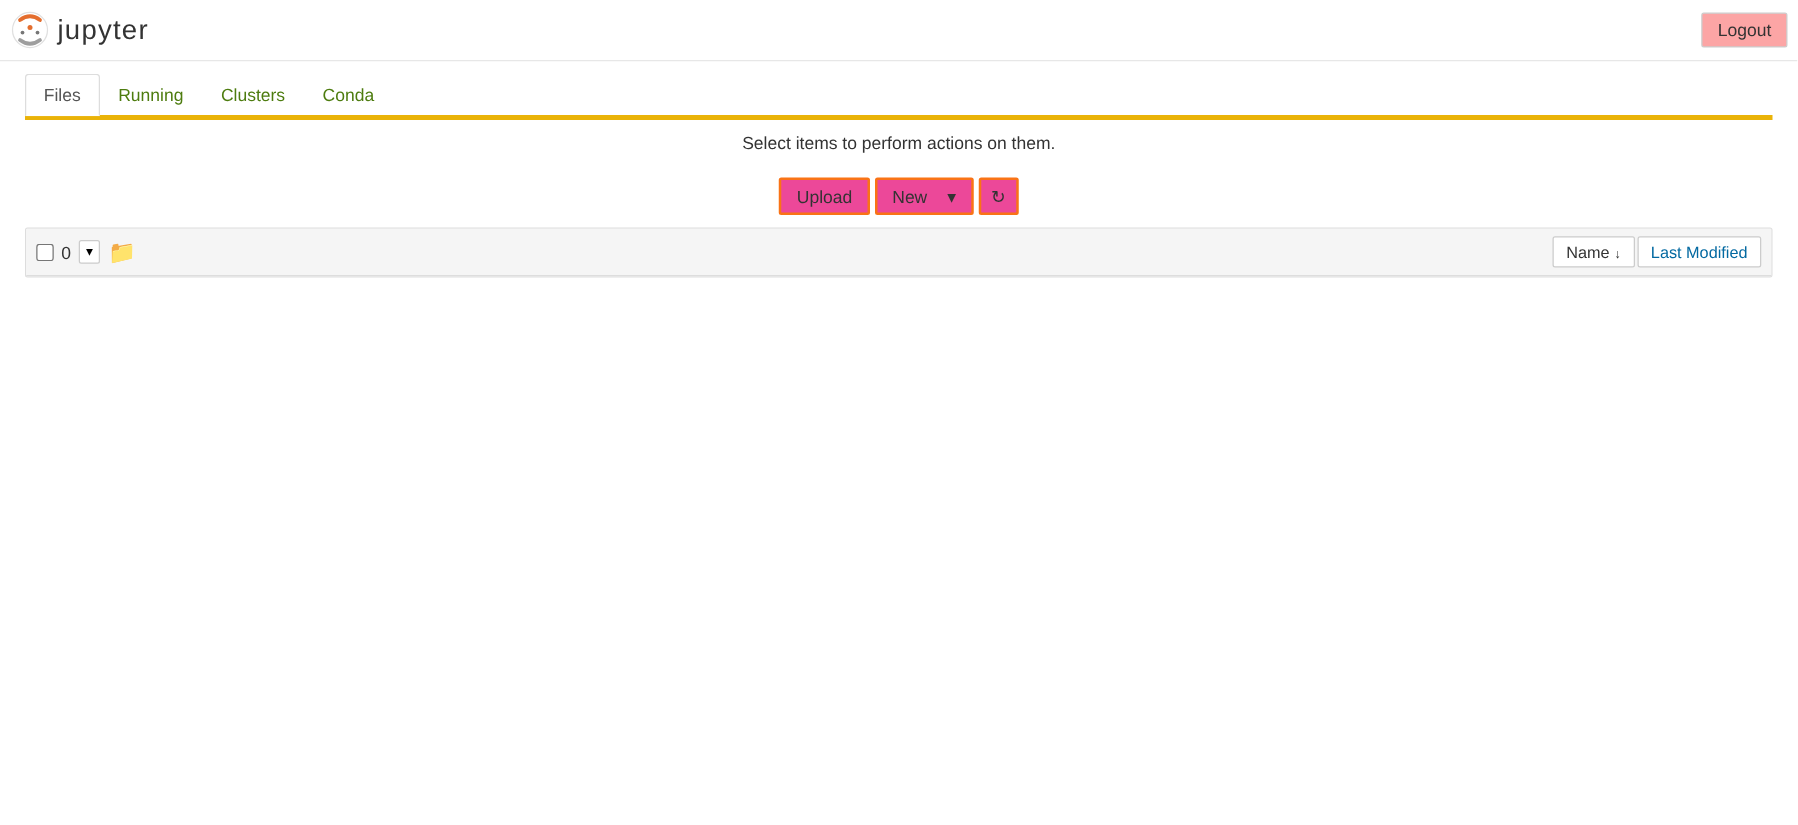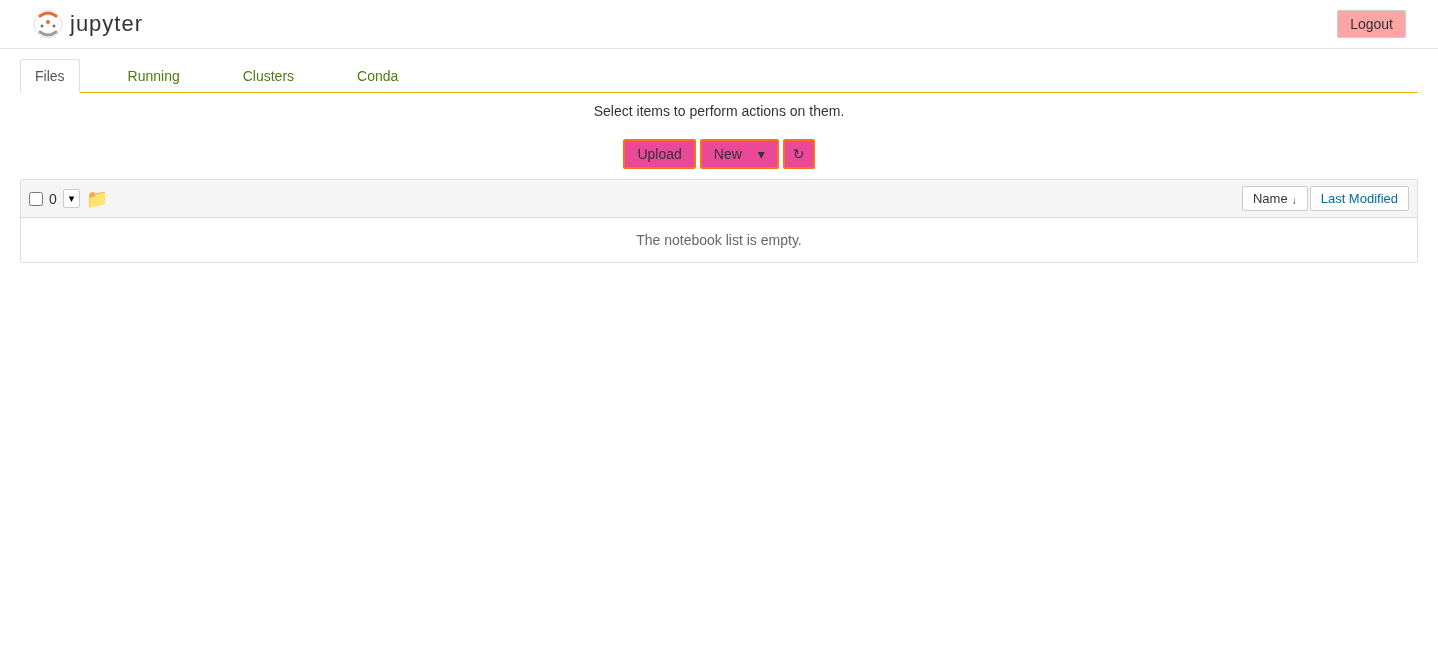--- a/index.html
+++ b/index.html
@@ -13,21 +13,21 @@
       font-size: 14px;
       color: #333;
       background: #fff;
     }
 
     
     .header {
       display: flex;
       align-items: center;
       justify-content: space-between;
-      padding: 8px 32px;
+      padding: 8px 8px;
       border-bottom: 1px solid #e7e7e7;
       background: #fff;
     }
 
     .logo-area {
       display: flex;
       align-items: center;
       gap: 6px;
     }
 
@@ -54,23 +54,22 @@
     }
 
     
     .main-content {
       padding: 10px 20px;
     }
 
     
     .tabs {
       display: flex;
-      border-bottom: 1px solid #eab308;
+      border-bottom: 4px solid #eab308;
       margin-bottom: 10px;
-      gap: 33px;
     }
 
     .tab {
       padding: 8px 14px;
       cursor: pointer;
       color: #4d7c0f;
       text-decoration: none;
       font-size: 14px;
       border: 1px solid transparent;
       margin-bottom: -1px;
@@ -267,16 +266,15 @@
       </div>
       <div class="header-right">
         <button class="name-btn">
           <span>Name</span>
           <span class="down-arrow">↓</span>
         </button>
         <button class="last-modified-btn">Last Modified</button>
       </div>
     </div>
 
-    <div class="empty-message">The notebook list is empty.</div>
   </div>
 
 </div>
 
 </body></html>

